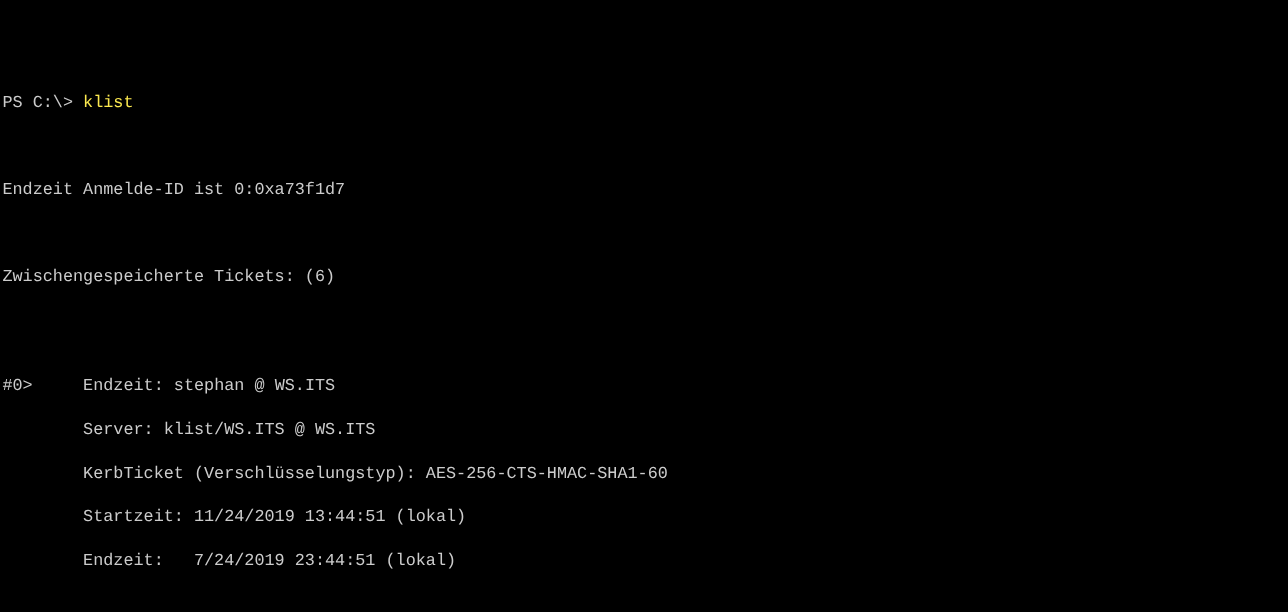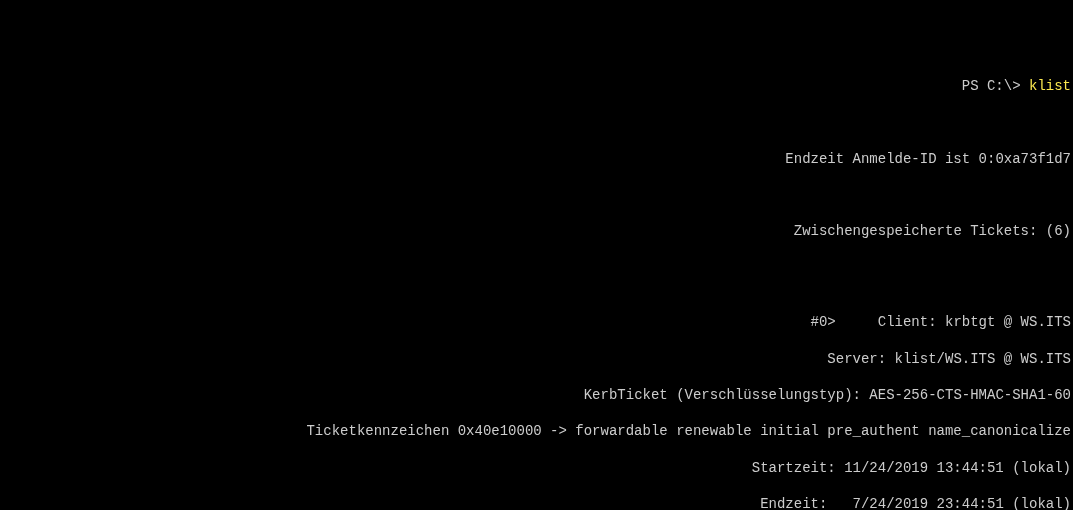--- a/index.html
+++ b/index.html
@@ -1,15 +1,15 @@
 <!DOCTYPE html>
 <html><head>
   <meta charset="utf-8">
   <style>
-    * { margin: 0; padding: 0; box-sizing: border-box; text-align: right; }
+    * { margin: 0; padding: 0; box-sizing: border-box; }
     body {
       background: #000;
       color: #ccc;
       font-family: Consolas, "Courier New", monospace;
       font-size: 14px;
       line-height: 1.3;
       padding: 4px 2px;
       width: 1073px;
       height: 510px;
       overflow: hidden;
@@ -25,24 +25,23 @@
 
 
 
 <span class="line"><span class="prompt-prefix">PS C:\&gt; </span><span class="cmd">klist</span></span>
 <span class="line"> </span>
 <span class="line">Endzeit Anmelde-ID ist 0:0xa73f1d7</span>
 <span class="line"> </span>
 <span class="line">Zwischengespeicherte Tickets: (6)</span>
 <span class="line"> </span>
 <div class="ticket-block">
-<span class="line"><span>#0&gt;</span>     <span>Client: krbtgt @ WS.ITS</span></span>
+<span class="line"><span>#0&gt;</span>     <span>Endzeit: stephan @ WS.ITS</span></span>
 <span class="line">        <span>Server: klist/WS.ITS @ WS.ITS</span></span>
 <span class="line">        <span>KerbTicket (Verschlüsselungstyp): AES-256-CTS-HMAC-SHA1-60</span></span>
-<span class="line">        <span>Ticketkennzeichen 0x40e10000 -&gt; forwardable renewable initial pre_authent name_canonicalize</span></span>
 <span class="line">        <span>Startzeit: 11/24/2019 13:44:51 (lokal)</span></span>
 <span class="line">        <span>Endzeit:   7/24/2019 23:44:51 (lokal)</span></span>
 
 
 
 
 </div>
 
 
 

